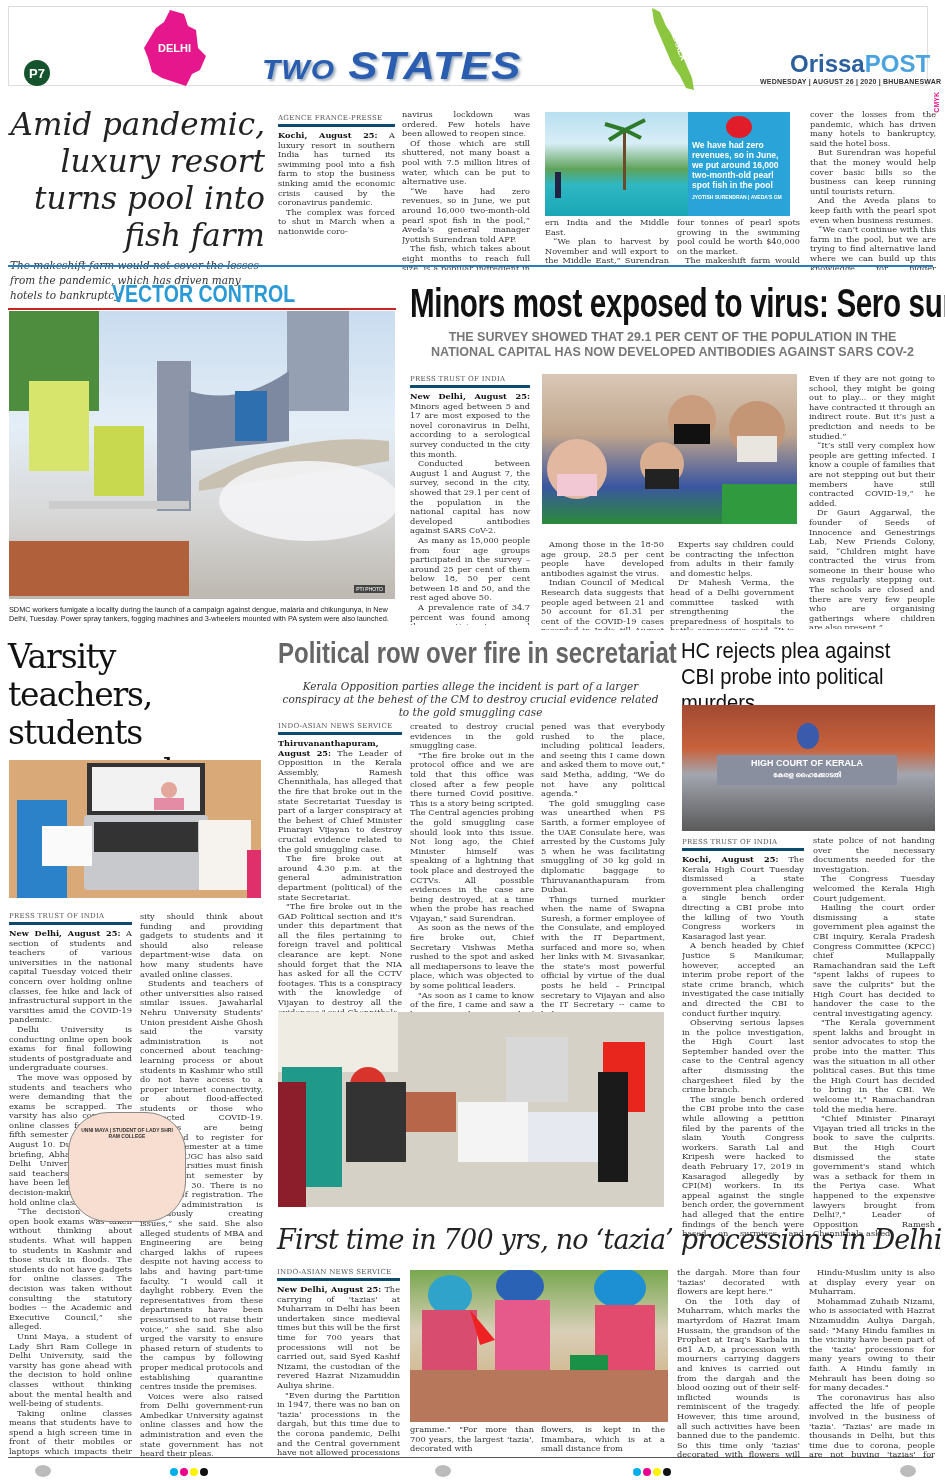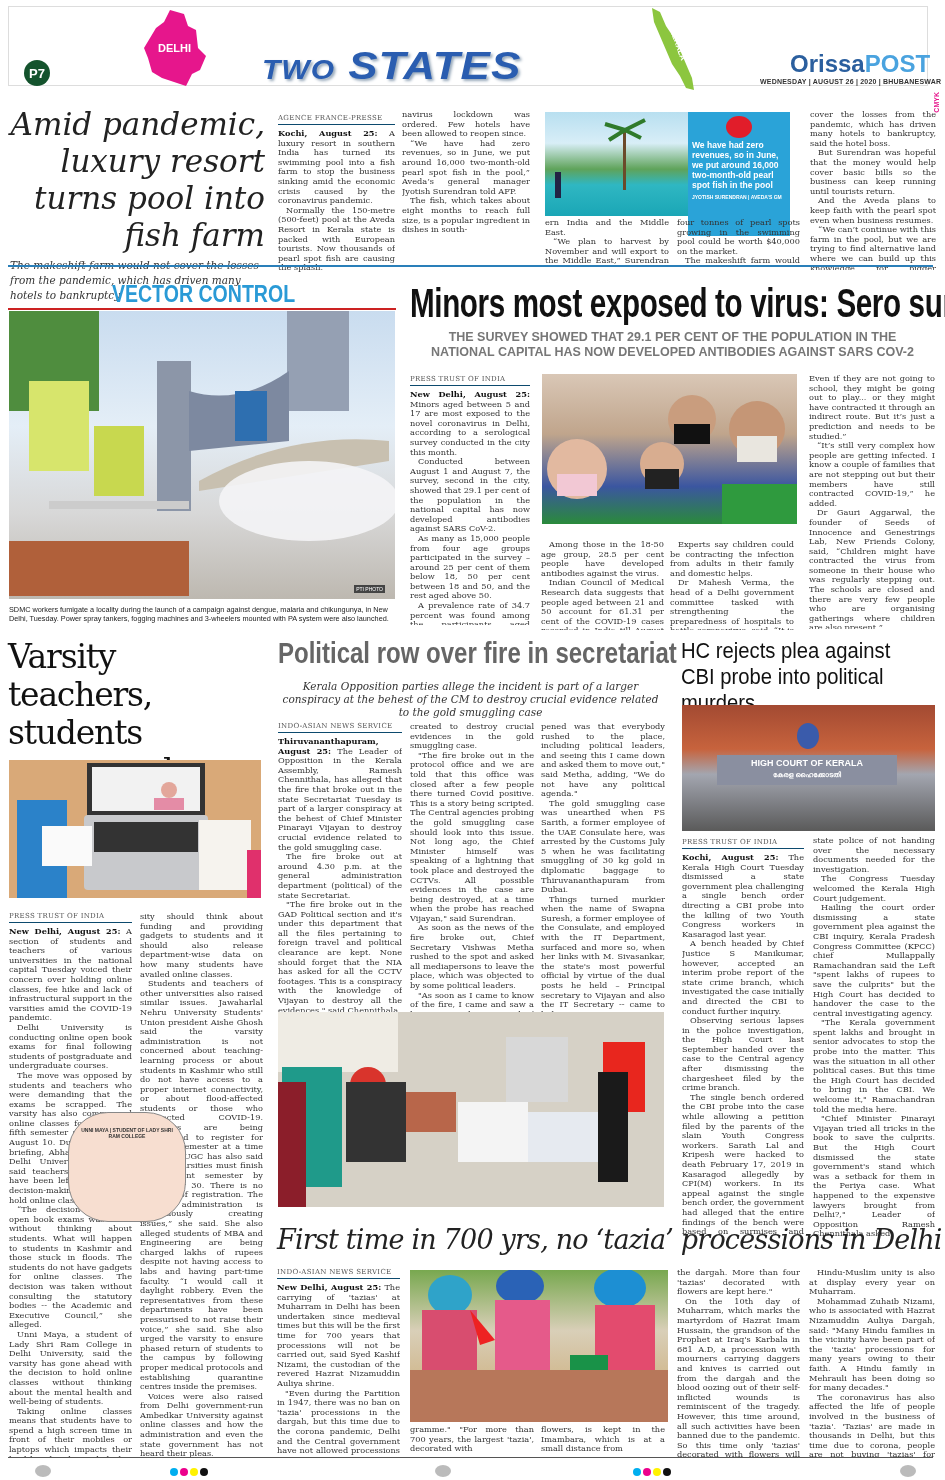--- a/index.html
+++ b/index.html
@@ -12,21 +12,21 @@
 .two-states{left:262px;top:40px;font:italic bold 44px "Liberation Sans",sans-serif;color:#2a5db0;letter-spacing:1px;text-shadow:2px 3px 3px #9ab;transform:scaleY(0.9)}
 .two-states .small{font-size:30px}
 .orissa{left:790px;top:50px;font:bold 24px "Liberation Sans",sans-serif;color:#2b5f9e}
 .orissa span{color:#4aa3df}
 .dateline{left:760px;top:78px;font:bold 7px "Liberation Sans",sans-serif;color:#333;letter-spacing:.2px;white-space:nowrap}
 .cmyk{left:933px;top:90px;width:10px;font:bold 7px "Liberation Sans",sans-serif;writing-mode:vertical-rl;transform:rotate(180deg)}
 .hline{height:2px;background:#2a7fb9}
 .col-text{font-size:8.2px;line-height:9.6px;text-align:justify;color:#333;overflow:hidden}
 .col-text p{text-indent:8px}
 .col-text b{font-weight:bold;color:#111}
-.agency{font:7px "DejaVu Serif",serif;color:#555;letter-spacing:.3px;border-bottom:1px solid #0c4a6e;padding-bottom:2px;margin-bottom:4px}
+.agency{font:7px "DejaVu Serif",serif;color:#555;letter-spacing:.3px;border-bottom:3px solid #0c4a6e;padding-bottom:2px;margin-bottom:4px}
 .h-serif-italic{font-family:"DejaVu Serif",serif;font-style:italic;color:#222}
 .sub-italic{font-style:italic;color:#333}
 .photo{overflow:hidden}
 .caption{font:7.3px "Liberation Sans",sans-serif;color:#222;line-height:9px}
 </style>
 </head>
 <body>
 
 <div class="abs masthead"></div>
 <div class="abs p7">P7</div>
@@ -43,36 +43,36 @@
 <div class="abs dateline">WEDNESDAY | AUGUST 26 | 2020 | BHUBANESWAR</div>
 <div class="abs cmyk" style="top:92px;color:#e6168c">CMYK</div>
 
 <div class="abs" style="left:10px;top:106px;width:255px">
   <div class="h-serif-italic" style="font-size:31px;line-height:37px;text-align:right;font-style:italic">Amid pandemic, luxury resort turns pool into fish farm</div>
   <div class="sub-italic" style="font-size:10.5px;line-height:15px;margin-top:4px">The makeshift farm would not cover the losses from the pandemic, which has driven many hotels to bankruptcy</div>
 </div>
 <div class="abs col-text" style="left:278px;top:114px;width:117px;height:160px">
   <div class="agency">AGENCE FRANCE-PRESSE</div>
   <p style="text-indent:0"><b>Kochi, August 25:</b> <span>A luxury resort in southern India has turned its swimming pool into a fish farm to stop the business sinking amid the economic crisis caused by the coronavirus pandemic.</span></p>
-  <p>Normally the 150-metre (500-feet) pool at the Aveda Resort in Kerala state is packed with European tourists. Now thousands of pearl spot fish are causing the splash.</p>
   <p>The complex was forced to shut in March when a nationwide coro-</p>
 </div>
 <div class="abs col-text" style="left:402px;top:110px;width:128px;height:160px">
   <p style="text-indent:0">navirus lockdown was ordered. Few hotels have been allowed to reopen since.</p>
+  <p>Of those which are still shuttered, not many boast a pool with 7.5 million litres of water, which can be put to alternative use.</p>
   <p>“We have had zero revenues, so in June, we put around 16,000 two-month-old pearl spot fish in the pool,” Aveda’s general manager Jyotish Surendran told AFP.</p>
   <p>The fish, which takes about eight months to reach full size, is a popular ingredient in dishes in south-</p>
 </div>
 <div class="abs photo" style="left:545px;top:112px;width:143px;height:104px;background:linear-gradient(180deg,#b8dff0 0%,#d8eef7 30%,#5fa35a 55%,#2fb7c2 70%,#1aa6b6 100%)">
   <svg width="143" height="104" viewBox="0 0 143 104">
     <rect x="78" y="18" width="3" height="60" fill="#6b4a2a"></rect>
     <path d="M80 18 L60 12 M80 18 L100 8 M80 18 L96 26 M80 18 L64 28" stroke="#2f7a2a" stroke-width="4"></path>
     <rect x="10" y="60" width="6" height="26" fill="#224"></rect>
   </svg>
 </div>
-<div class="abs" style="left:688px;top:112px;width:102px;height:124px;background:#2aa3d8;color:#fff;padding:4px 4px">
+<div class="abs" style="left:688px;top:112px;width:102px;height:104px;background:#2aa3d8;color:#fff;padding:4px 4px">
   <div style="width:26px;height:22px;border-radius:50%;background:#e11d2a;margin:0 auto 2px"></div>
   <div style="font:bold 8.5px 'Liberation Sans',sans-serif;line-height:10px">We have had zero revenues, so in June, we put around 16,000 two-month-old pearl spot fish in the pool</div>
   <div style="font:bold 5px 'Liberation Sans',sans-serif;margin-top:4px">JYOTISH SURENDRAN | AVEDA’S GM</div>
 </div>
 <div class="abs col-text" style="left:545px;top:218px;width:124px;height:48px">
   <p style="text-indent:0">ern India and the Middle East.</p>
   <p>“We plan to harvest by November and will export to the Middle East,” Surendran said, predicting about</p>
 </div>
 <div class="abs col-text" style="left:677px;top:218px;width:123px;height:48px">
   <p style="text-indent:0">four tonnes of pearl spots growing in the swimming pool could be worth $40,000 on the market.</p>

